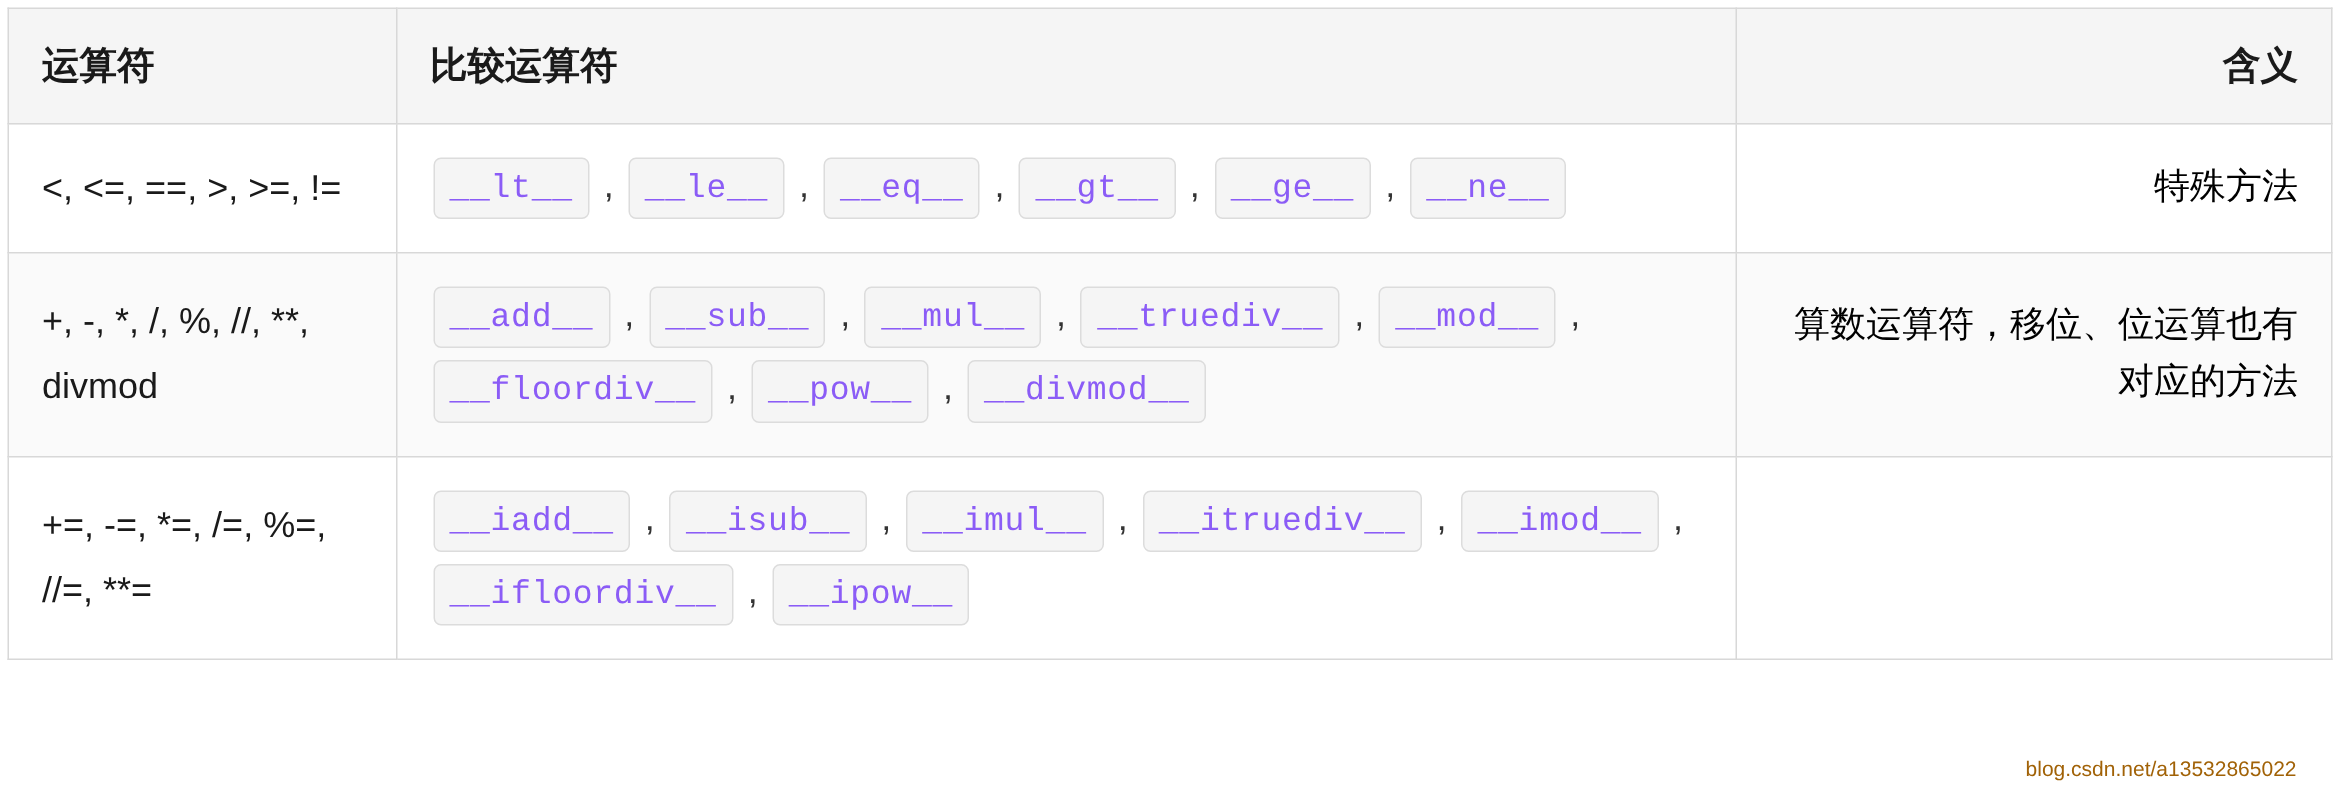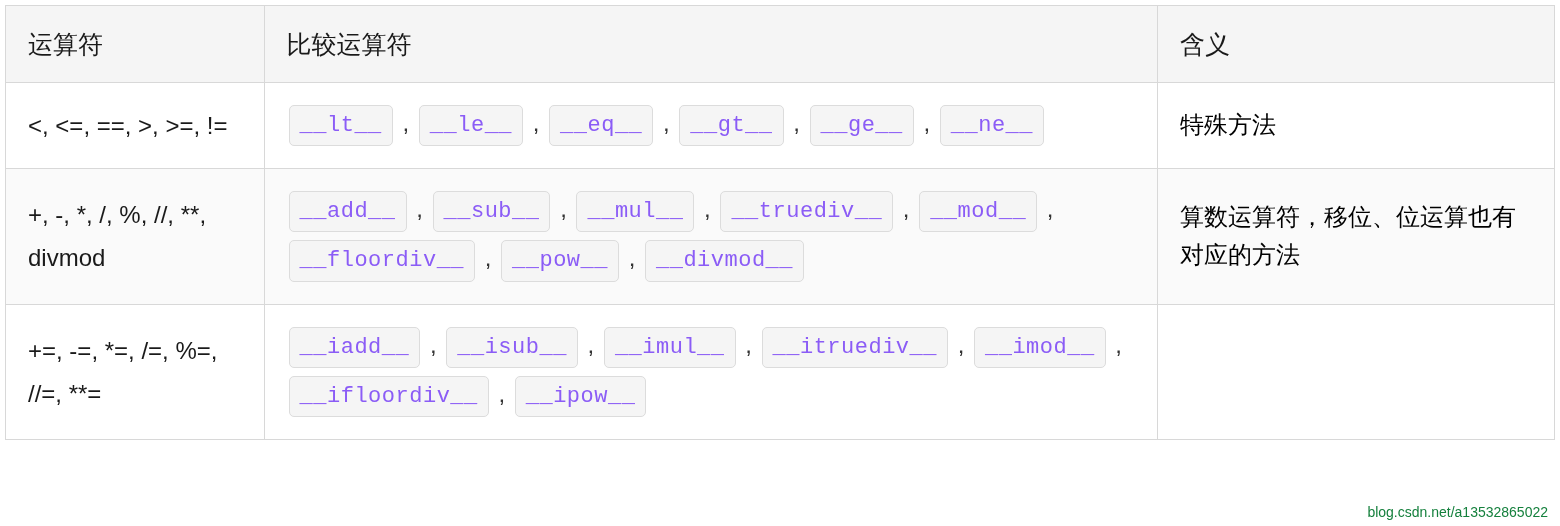--- a/index.html
+++ b/index.html
@@ -21,35 +21,36 @@
     th, td {
       border: 1px solid #d8d8d8;
       padding: 18px 22px;
       text-align: left;
       vertical-align: middle;
       font-size: 24px;
       line-height: 1.6;
     }
     th {
       background: #f5f5f5;
-      font-weight: 400;
+      font-weight: 700;
       color: #1a1a1a;
       font-size: 25px;
     }
     tbody tr:nth-child(even) td {
       background: #fafafa;
     }
     .col-op {
       width: 260px;
     }
     .col-method {
       width: 900px;
     }
     .col-desc {
       width: 400px;
+      text-align: right;
     }
     .code-box {
       display: inline-block;
       font-family: "SFMono-Regular", Consolas, "Liberation Mono", Menlo, Courier, monospace;
       background: #f5f5f5;
       border: 1px solid #dcdcdc;
       border-radius: 5px;
       padding: 2px 10px;
       margin: 4px 2px;
       font-size: 22px;
@@ -61,23 +62,23 @@
       font-size: 24px;
       margin: 0 1px;
     }
     .op-text {
       color: #1a1a1a;
       font-size: 24px;
       line-height: 1.8;
     }
     .watermark {
       position: absolute;
-      right: 12px;
+      right: 29px;
       bottom: 6px;
-      color: #15803d;
+      color: #a16207;
       font-size: 14px;
       font-family: Arial, sans-serif;
     }
   </style>
 </head>
 <body>
 
 <table>
   <thead>
     <tr>

